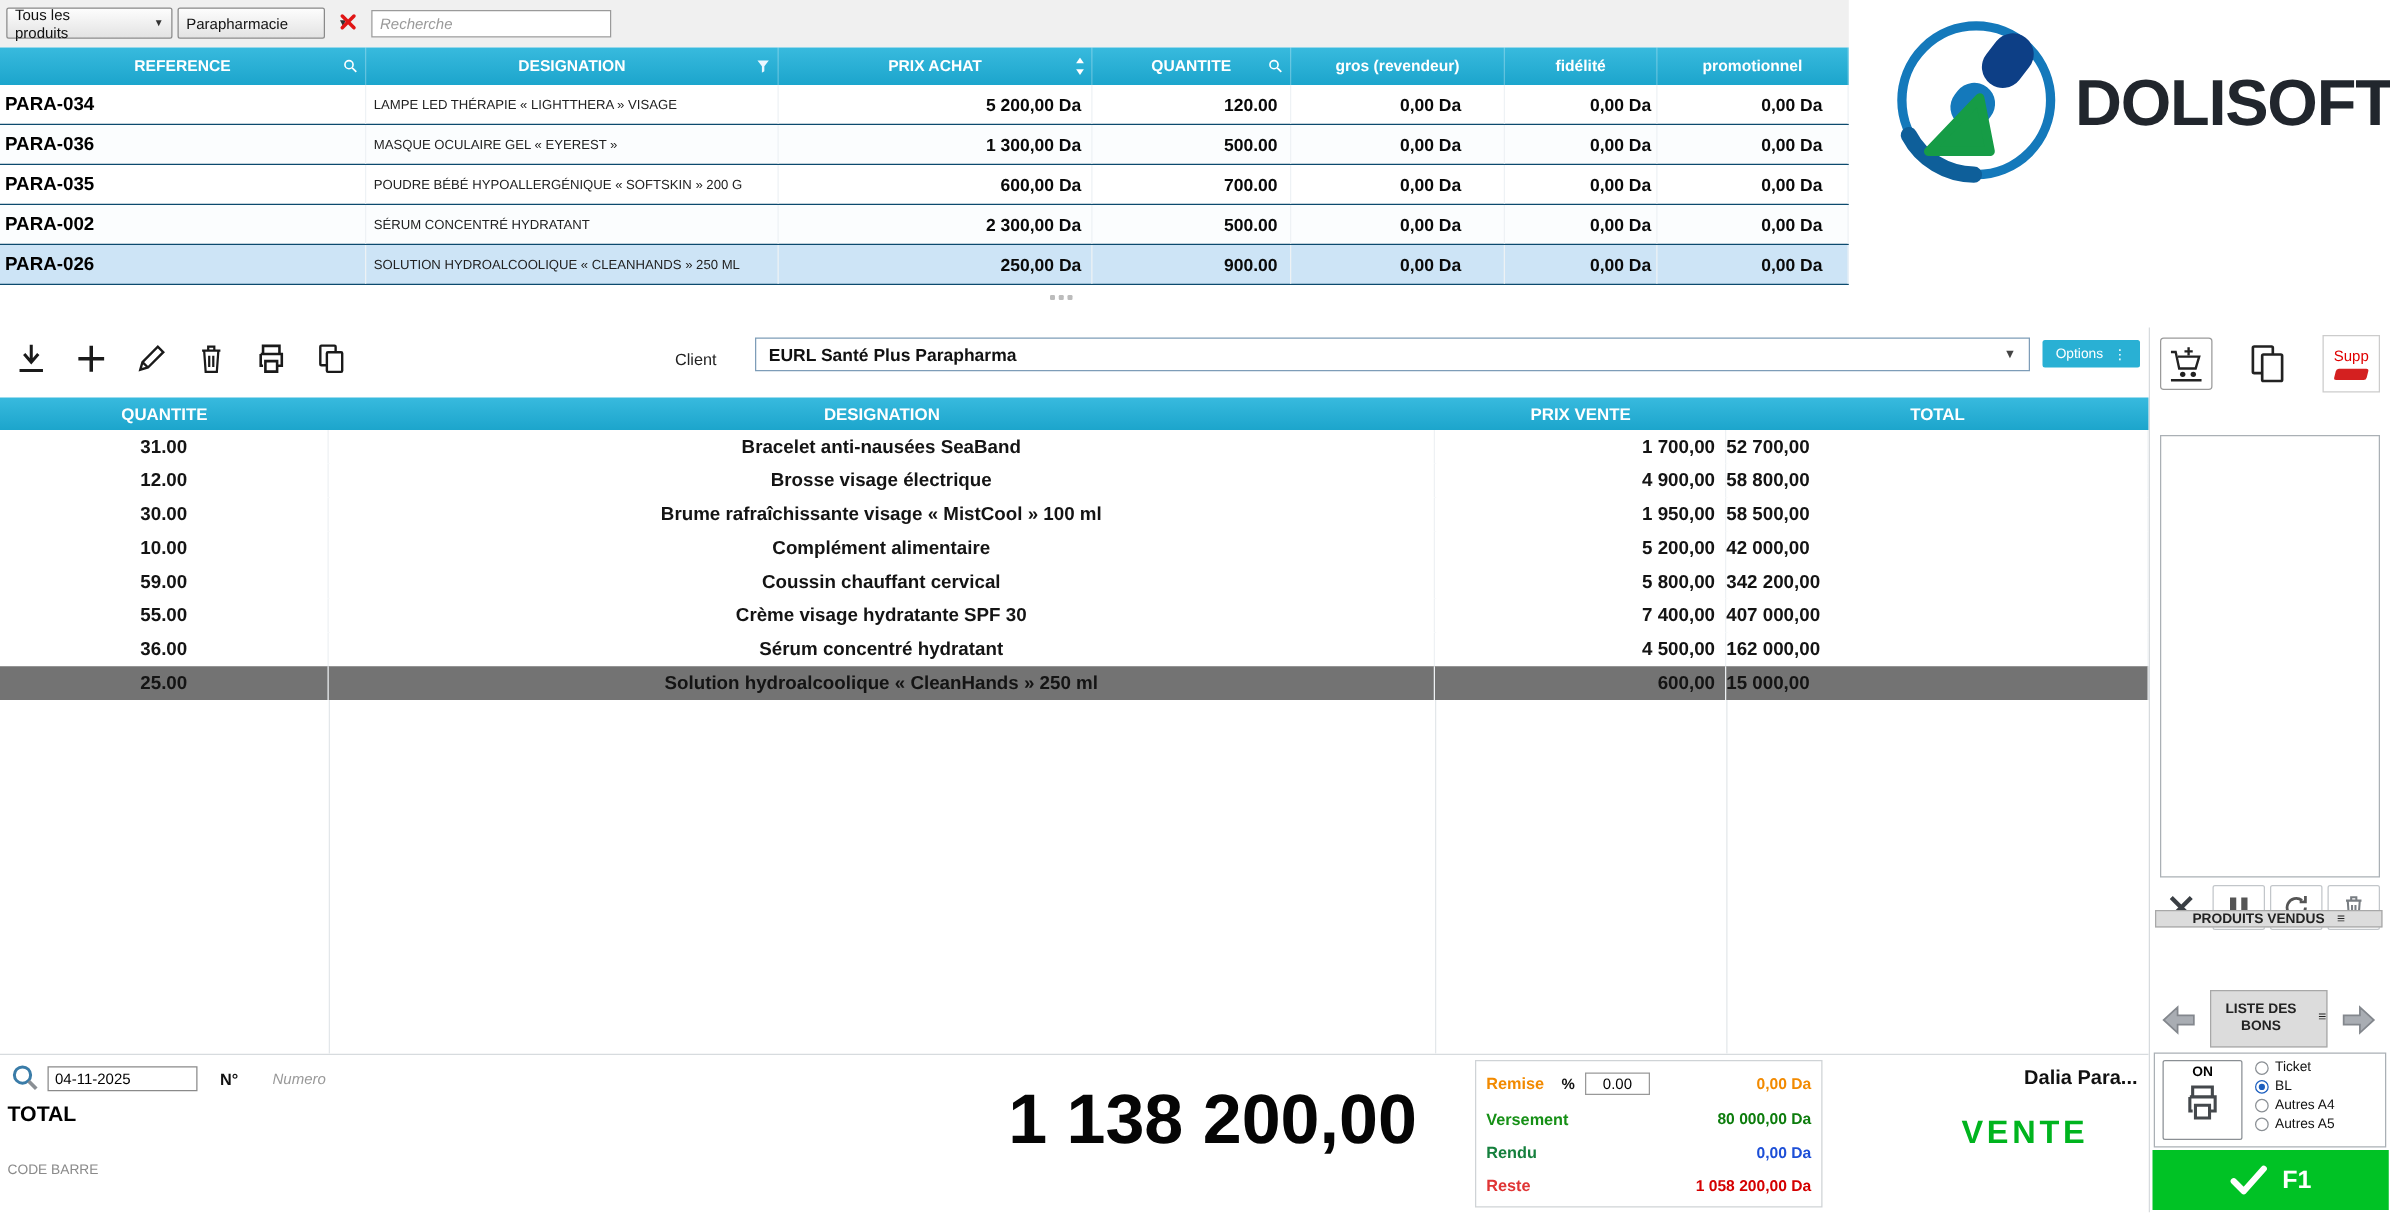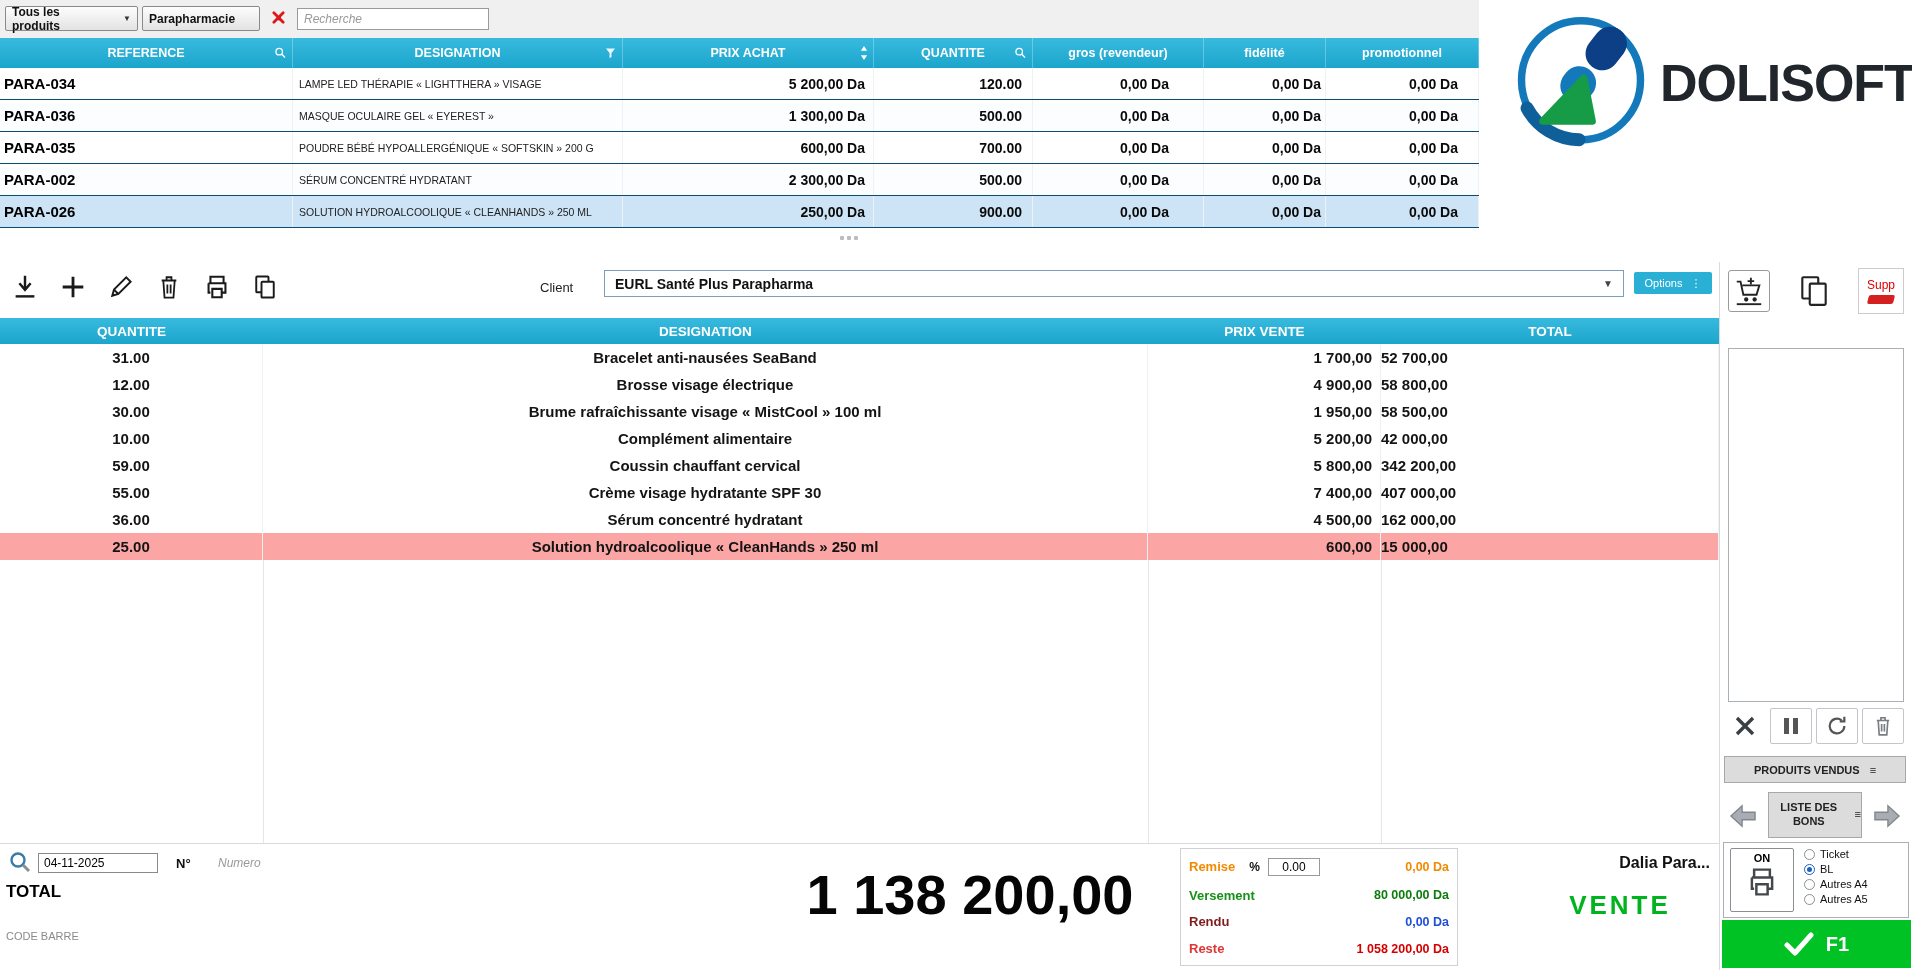--- a/index.html
+++ b/index.html
@@ -6,21 +6,21 @@
   html,body { width:1912px; height:970px; }
   body {
     position: relative;
     font-family: "Liberation Sans", sans-serif;
     background: #fff;
     overflow: hidden;
     color: #111;
   }
   
   .top-controls { position:absolute; left:0; top:0; width:1479px; height:38px; background:#f0f0f0; }
-  .combo { position:absolute; top:6px; height:25px; background:linear-gradient(#fdfdfd,#e3e3e3); border:1px solid #8a8a8a; border-radius:2px; display:flex; align-items:center; justify-content:space-between; padding:0 6px; font-size:12px; font-weight:bold; color:#111; cursor:pointer;gap:32px; }
+  .combo { position:absolute; top:6px; height:25px; background:linear-gradient(#fdfdfd,#e3e3e3); border:1px solid #8a8a8a; border-radius:2px; display:flex; align-items:center; justify-content:space-between; padding:0 6px; font-size:12px; font-weight:normal; color:#111; cursor:pointer;gap:32px; }
   .combo .caret { font-size:8px; color:#333; margin-left:8px; }
   #combo-all { left:5px; width:133px; }
   #combo-cat { left:142px; width:118px; }
   .clear-x { position:absolute; left:271px; top:10px; background:none; border:none; cursor:pointer; }
   .search-input { position:absolute; left:297px; top:8px; width:192px; height:22px; border:1px solid #9a9a9a; font-size:12px; padding:0 6px; font-family:"Liberation Sans",sans-serif; }
   .search-input::placeholder { font-style:italic; color:#999; }
   
   .product-header { position:absolute; left:0; top:38px; width:1479px; height:30px; background:linear-gradient(#38bade,#1ca5cc); display:flex; color:#fff; }
   .ph-cell { position:relative; display:flex; align-items:center; justify-content:center; font-size:12.5px; font-weight:bold; border-right:1px solid rgba(255,255,255,.28); }
   .ph-icon { position:absolute; right:5px; top:50%; transform:translateY(-50%); display:flex; }
@@ -52,59 +52,59 @@
   .client-select { position:absolute; left:604px; top:8px; width:1020px; height:27px; border:1px solid #7e9db8; background:#fff; display:flex; align-items:center; font-size:14px; font-weight:bold; padding:0 10px; cursor:pointer; }
   .client-select .caret { margin-left:auto; font-size:10px; color:#444; }
   .options-btn { position:absolute; left:1634px; top:10px; width:78px; height:22px; background:#29b0d4; color:#fff; font-size:11px; display:flex; align-items:center; justify-content:center; gap:8px; border:none; border-radius:2px; cursor:pointer; }
   
   .sale-header { position:absolute; left:0; top:318px; width:1719px; height:26px; background:linear-gradient(#38bade,#1ca5cc); display:flex; color:#fff; font-weight:bold; font-size:13.5px; }
   .sh-cell { display:flex; align-items:center; justify-content:center; }
   .sw-qty{width:263px}.sw-des{width:885px}.sw-prix{width:233px}.sw-total{width:338px}
   .sale-body { position:absolute; left:0; top:344px; width:1719px; height:499px; background:#fff; overflow:hidden; }
   .v-div { position:absolute; top:0; bottom:0; width:1px; background:#e3e7ea; }
   .s-row { position:relative; display:flex; height:27px; line-height:27px; font-weight:bold; font-size:15px; color:#141414; background:#fff; cursor:pointer; }
-  .s-row.selected { background:#fca5a5; }
+  .s-row.selected { background:#737373; }
   .s-qty{width:263px;text-align:center;}
   .s-des{width:885px;text-align:center;}
   .s-prix{width:233px;text-align:right;padding-right:8px;}
   .s-total{width:338px;text-align:left;padding-right:12px;}
   .s-row > div { border-right:1px solid #eef1f4; }
   
   .bottom-bar { position:absolute; left:0; top:843px; width:1719px; height:127px; border-top:1px solid #d7dbde; background:#fff; }
   .bb-magnifier { position:absolute; left:8px; top:6px; }
   .date-input { position:absolute; left:38px; top:9px; width:120px; height:20px; border:1px solid #8a8a8a; font-size:12px; padding:0 5px; font-family:"Liberation Sans",sans-serif; }
   .num-label { position:absolute; left:176px; top:12px; font-weight:bold; font-size:13px; }
   .num-input { position:absolute; left:218px; top:9px; width:130px; height:20px; border:none; background:transparent; font-size:12px; font-style:italic; color:#999; font-family:"Liberation Sans",sans-serif; }
   .num-input::placeholder { font-style:italic; color:#999; }
   .total-label { position:absolute; left:6px; top:38px; font-size:17px; font-weight:bold; color:#000; }
   .grand-total { position:absolute; left:560px; top:18px; width:820px; text-align:center; font-size:56px; font-weight:bold; color:#050505; }
   .barcode-label { position:absolute; left:6px; top:86px; font-size:11px; color:#8a8a8a; }
   .payment { position:absolute; left:1180px; top:4px; width:278px; height:118px; border:1px solid #cfd3d6; display:flex; flex-direction:column; justify-content:space-around; padding:3px 8px; }
   .pay-row { display:flex; align-items:center; font-size:13px; font-weight:bold; }
   .pay-val { margin-left:auto; font-size:12.5px; font-weight:bold; }
   .lbl-remise{color:#f28a00}.val-remise{color:#f28a00}
   .lbl-versement{color:#169016}.val-versement{color:#0c7c0c}
-  .lbl-rendu{color:#7f1d1d}.val-rendu{color:#1d4fd7}
+  .lbl-rendu{color:#15803d}.val-rendu{color:#1d4fd7}
   .lbl-reste{color:#e03535}.val-reste{color:#d40000}
   .pct-label { color:#111; font-size:12px; margin-left:14px; }
   .remise-input { width:52px; height:18px; border:1px solid #999; font-size:12px; text-align:center; margin-left:8px; font-family:"Liberation Sans",sans-serif; }
   .user-name { position:absolute; left:1460px; top:10px; width:250px; text-align:right; font-size:16px; font-weight:bold; color:#111; }
   .mode-label { position:absolute; left:1520px; top:46px; width:200px; text-align:center; font-size:26px; font-weight:bold; color:#00b41e; letter-spacing:3px; }
   
   .sidebar { position:absolute; left:1719px; top:262px; width:193px; height:708px; border-left:1px solid #d7dbde; background:#fff; }
   .cart-btn { position:absolute; left:8px; top:8px; width:42px; height:42px; border:1px solid #9a9a9a; border-radius:3px; background:#fff; display:flex; align-items:center; justify-content:center; cursor:pointer; }
   .copy-btn { position:absolute; left:74px; top:10px; width:40px; height:40px; border:none; background:none; cursor:pointer; }
   .supp-btn { position:absolute; left:138px; top:6px; width:46px; height:46px; border:1px solid #ccc; background:#fff; display:flex; flex-direction:column; align-items:center; justify-content:center; gap:3px; cursor:pointer; }
   .supp-label { color:#e00000; font-size:12px; font-weight:normal; }
   .supp-bar { width:26px; height:9px; background:#d42020; border-radius:2px; transform:skewX(-14deg); }
   .list-panel { position:absolute; left:8px; top:86px; width:176px; height:354px; border:1px solid #aab0b5; background:#fff; }
   .ctrl-row { position:absolute; left:4px; top:446px; display:flex; gap:4px; }
   .ctrl-btn { width:42px; height:36px; display:flex; align-items:center; justify-content:center; background:#fff; border:1px solid #c2c6ca; border-radius:2px; cursor:pointer; }
   .ctrl-btn.no-border { border:none; }
-  .pv-btn { position:absolute; left:4px; top:494px; width:182px; height:27px; background:#dcdcdc; border:1px solid #a8a8a8; display:flex; align-items:center; justify-content:center; gap:10px; font-size:11px; font-weight:bold; color:#222; cursor:pointer; }
+  .pv-btn { position:absolute; left:4px; top:466px; width:182px; height:14px; background:#dcdcdc; border:1px solid #a8a8a8; display:flex; align-items:center; justify-content:center; gap:10px; font-size:11px; font-weight:bold; color:#222; cursor:pointer; }
   .bons-row { position:absolute; left:0; top:530px; width:193px; height:48px; }
   .arrow-btn { position:absolute; top:6px; width:42px; height:36px; border:none; background:none; display:flex; align-items:center; justify-content:center; cursor:pointer; }
   .arrow-left { left:2px; } .arrow-right { left:146px; }
   .bons-btn { position:absolute; left:48px; top:0; width:94px; height:46px; background:#dcdcdc; border:1px solid #a8a8a8; display:flex; align-items:center; justify-content:center; gap:6px; font-size:11px; font-weight:bold; color:#222; text-align:center; line-height:1.25; cursor:pointer; }
   .print-box { position:absolute; left:3px; top:580px; width:186px; height:76px; border:1px solid #aab0b5; }
   .printer-btn { position:absolute; left:6px; top:5px; width:64px; height:64px; border:1px solid #8a8f94; border-radius:2px; background:#fff; display:flex; flex-direction:column; align-items:center; cursor:pointer; }
   .on-label { font-size:11px; font-weight:bold; margin-top:3px; }
   .radio-list { position:absolute; left:80px; top:5px; display:flex; flex-direction:column; gap:3px; }
   .radio-item { display:flex; align-items:center; gap:5px; font-size:11px; color:#111; cursor:pointer; }
   .radio-dot { width:11px; height:11px; border:1px solid #8a8f94; border-radius:50%; background:#fff; position:relative; flex:0 0 auto; }

